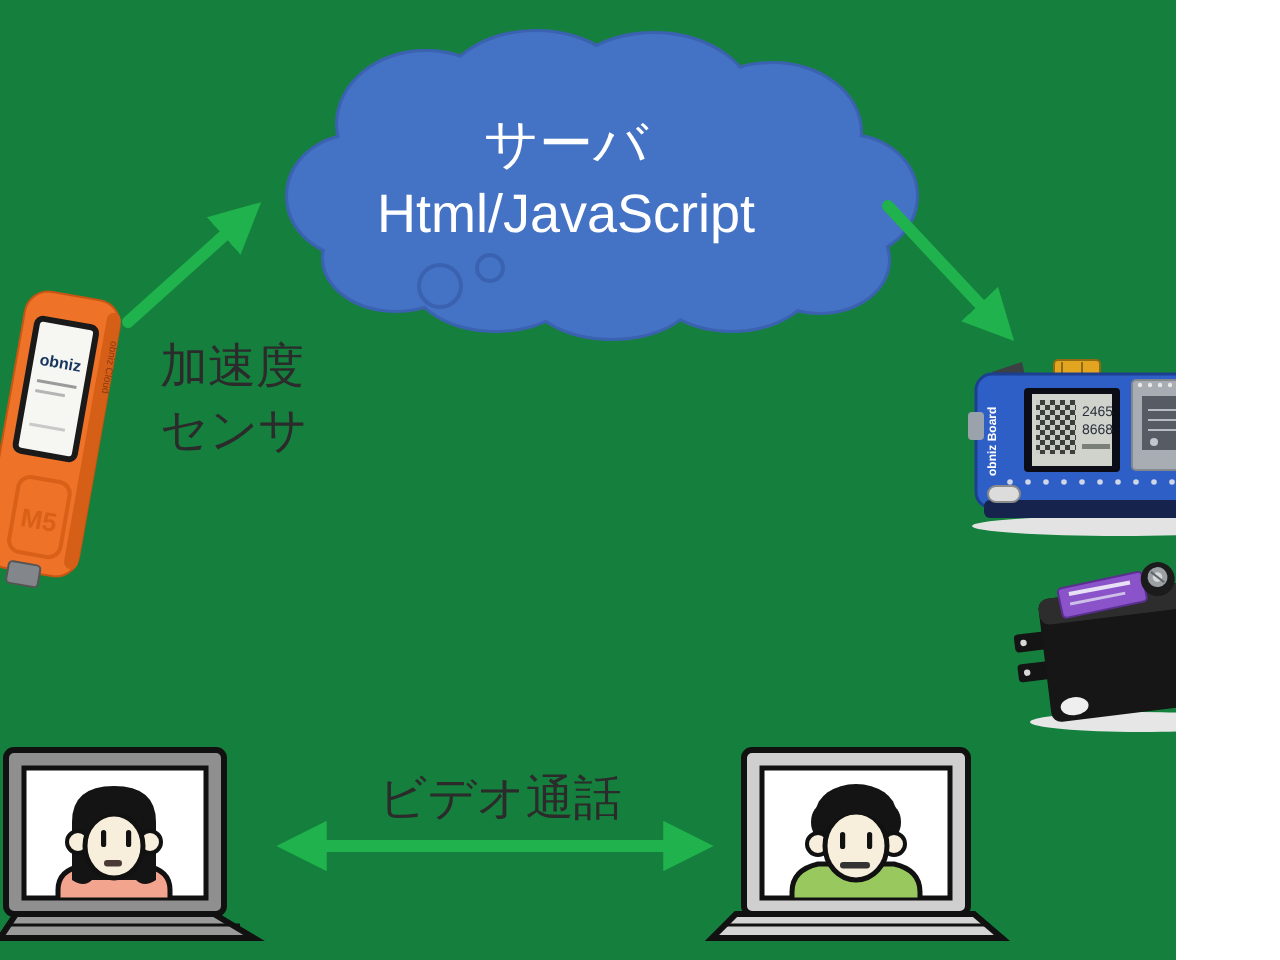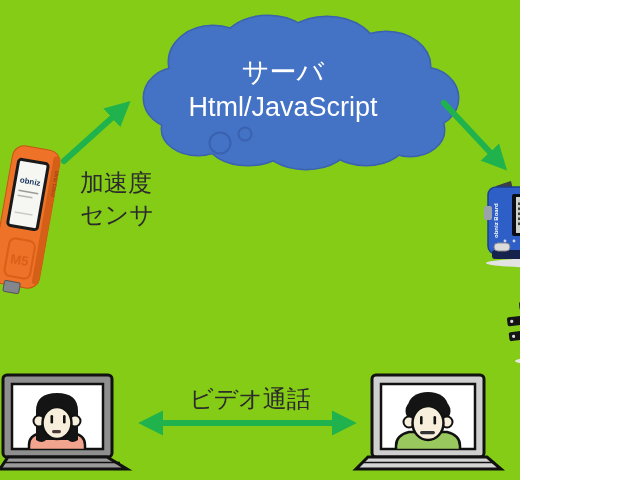--- a/index.html
+++ b/index.html
@@ -1,16 +1,16 @@
 <!DOCTYPE html>
 <html><head>
 <meta charset="utf-8">
 <style>
   html,body{margin:0;padding:0;background:#fff;}
-  #stage{position:relative;width:520px;height:480px;background:#84cc16;overflow:hidden;
+  #stage{position:relative;width:588px;height:480px;background:#15803d;overflow:hidden;
          font-family:"Liberation Sans",sans-serif;}
   svg text{font-family:"Liberation Sans","DejaVu Sans",sans-serif;}
   .jp-label{fill:#2b2b2b;font-size:24px;}
   .cloud-text{fill:#ffffff;font-size:27px;text-anchor:middle;}
 </style>
 </head>
 <body>
 
 <div id="stage">
 <svg width="640" height="480" viewBox="0 0 640 480">

